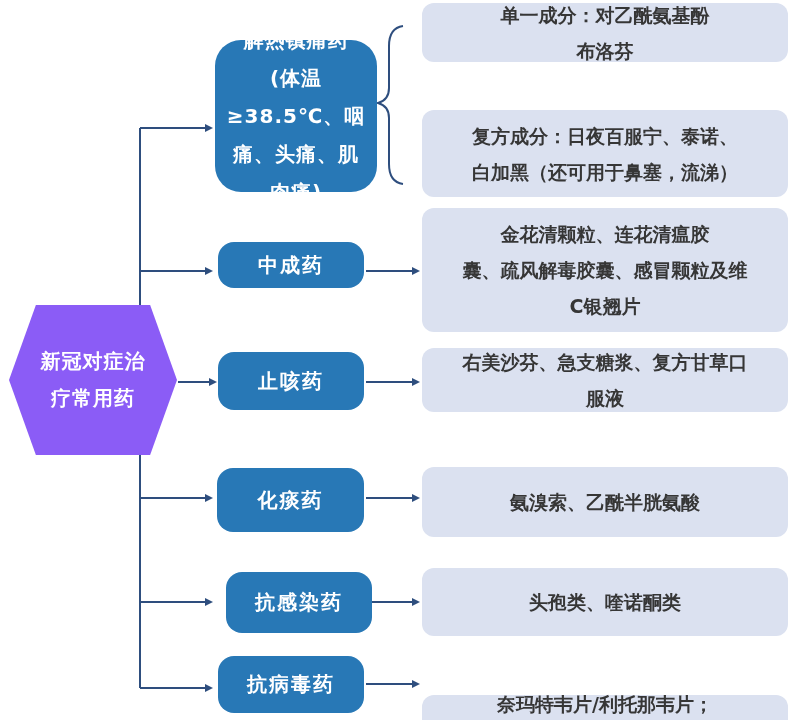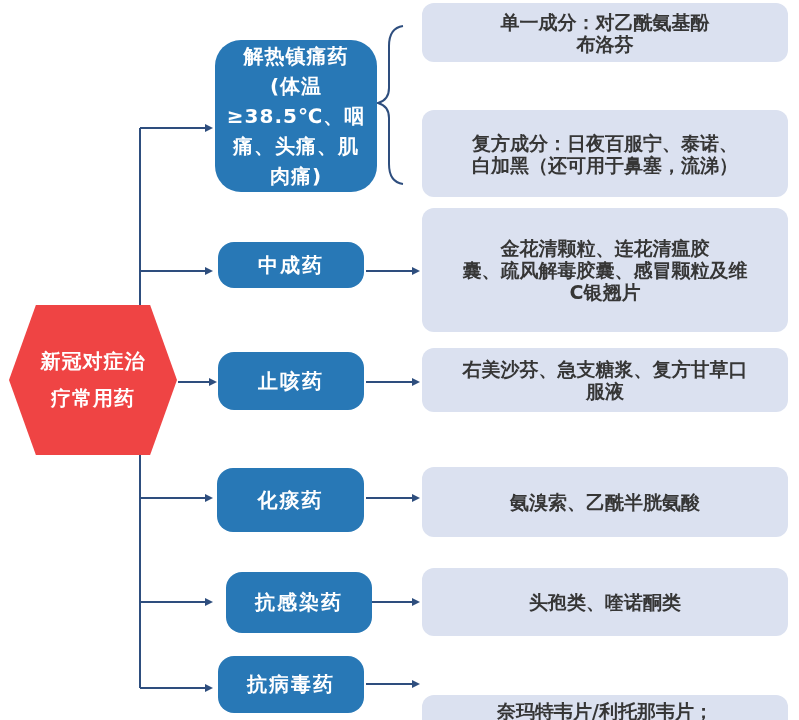--- a/index.html
+++ b/index.html
@@ -6,37 +6,37 @@
   .canvas{
     position:relative;width:799px;height:720px;background:#ffffff;overflow:hidden;
     font-family:"DejaVu Sans","Liberation Sans",sans-serif;
   }
   .lines{position:absolute;left:0;top:0;z-index:1;}
   .node{
     position:absolute;display:flex;align-items:center;justify-content:center;
     text-align:center;white-space:pre-line;box-sizing:border-box;z-index:2;
   }
   .hex{
-    left:9px;top:305px;width:168px;height:150px;background:#ef4444;color:#ffffff;
+    left:9px;top:305px;width:168px;height:150px;background:#8b5cf6;color:#ffffff;
     font-size:20px;font-weight:bold;line-height:37px;letter-spacing:1px;
     clip-path:polygon(16% 0%,84% 0%,100% 50%,84% 100%,16% 100%,0% 50%);
   }
   .cat{
     background:#2878B6;color:#ffffff;font-weight:bold;font-size:20px;
     border-radius:16px;letter-spacing:2px;
   }
-  .cat1{left:215px;top:40px;width:162px;height:152px;border-radius:26px;line-height:30px;letter-spacing:1px;}
+  .cat1{left:215px;top:40px;width:162px;height:152px;border-radius:26px;line-height:38px;letter-spacing:1px;}
   .cat2{left:218px;top:242px;width:146px;height:46px;}
   .cat3{left:218px;top:352px;width:146px;height:58px;}
   .cat4{left:217px;top:468px;width:147px;height:64px;}
   .cat5{left:218px;top:572px;width:146px;height:61px;margin-left:8px;}
   .cat6{left:218px;top:656px;width:146px;height:57px;}
   .det{
     left:422px;width:366px;background:#DBE1F0;color:#363636;font-weight:bold;
-    font-size:19px;line-height:22px;border-radius:12px;padding:2px 10px;
+    font-size:19px;line-height:36px;border-radius:12px;padding:2px 10px;
   }
   .det1{top:3px;height:59px;}
   .det2{top:98px;height:87px;margin-top:12px;}
   .det3{top:208px;height:124px;}
   .det4{top:348px;height:64px;}
   .det5{top:467px;height:70px;}
   .det6{top:568px;height:68px;}
   .det7{top:653px;height:54px;margin-top:42px;}
 </style>
 </head>

